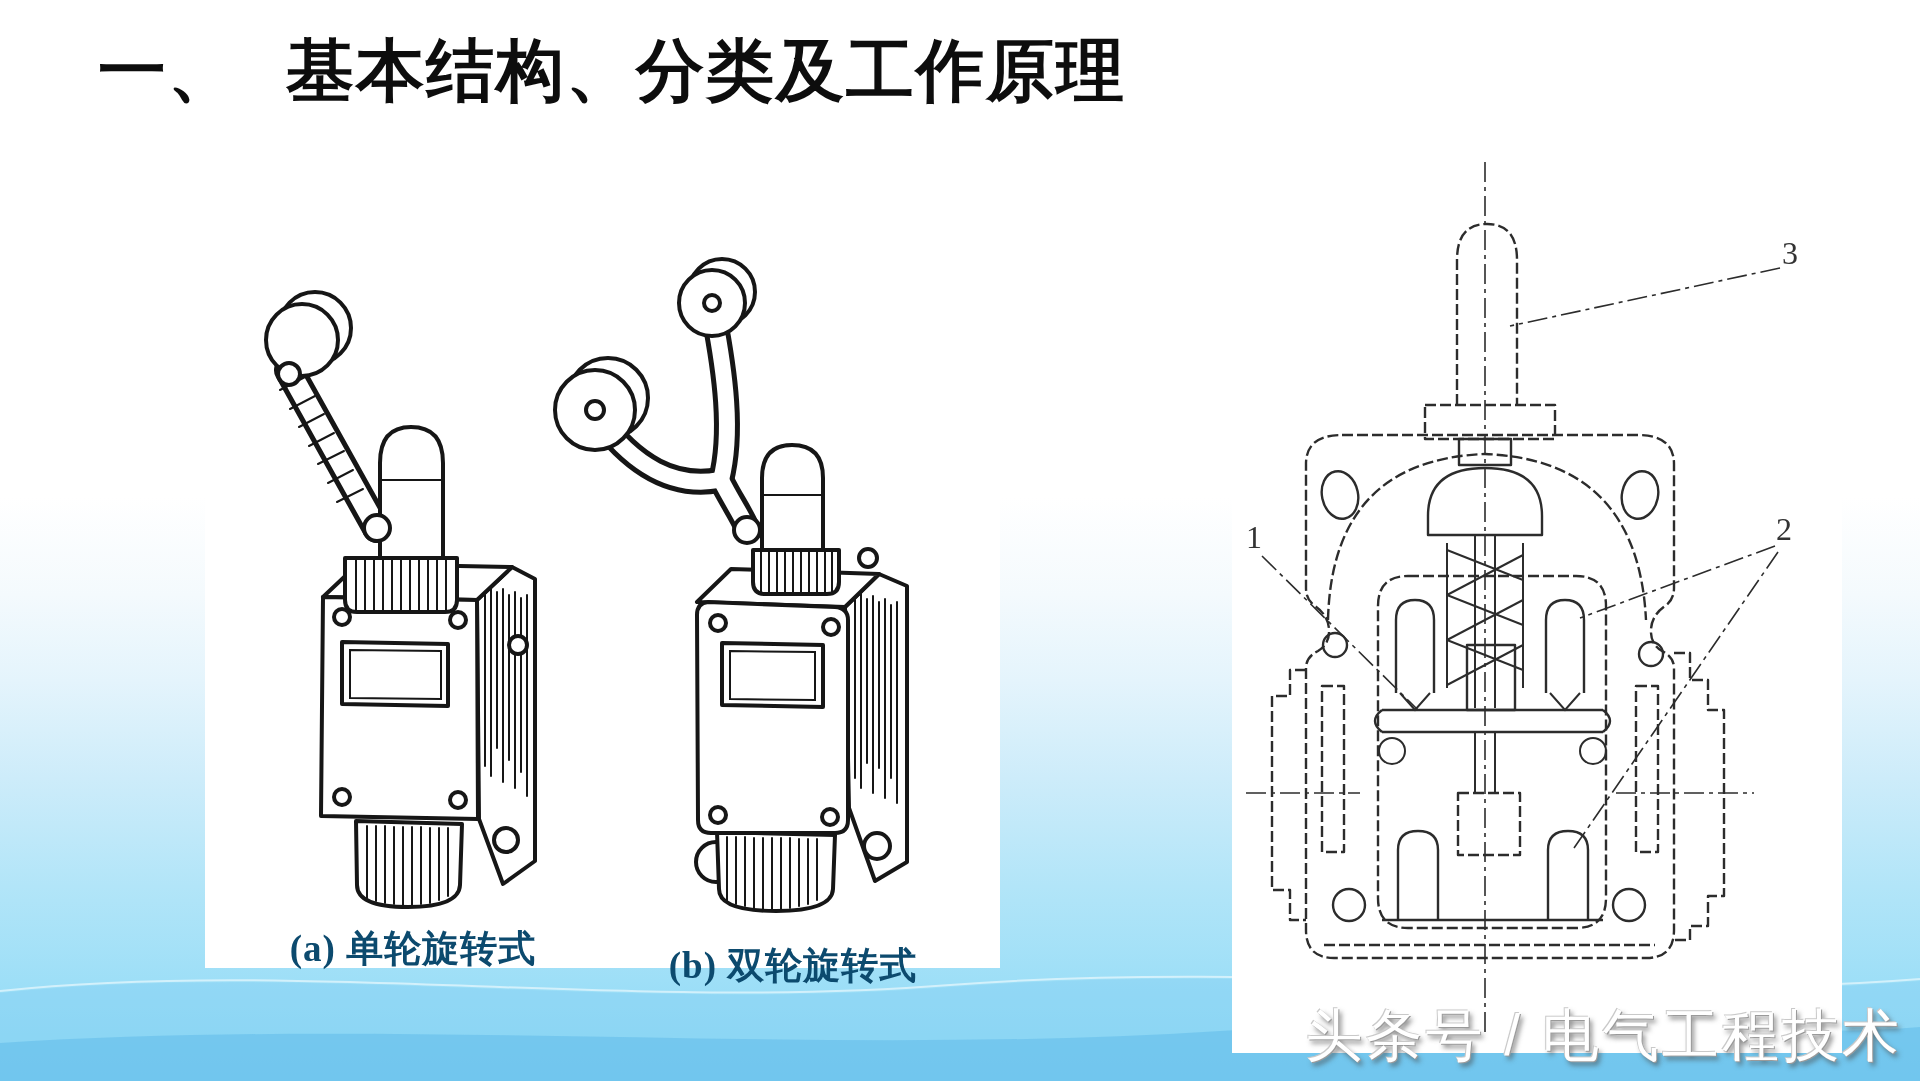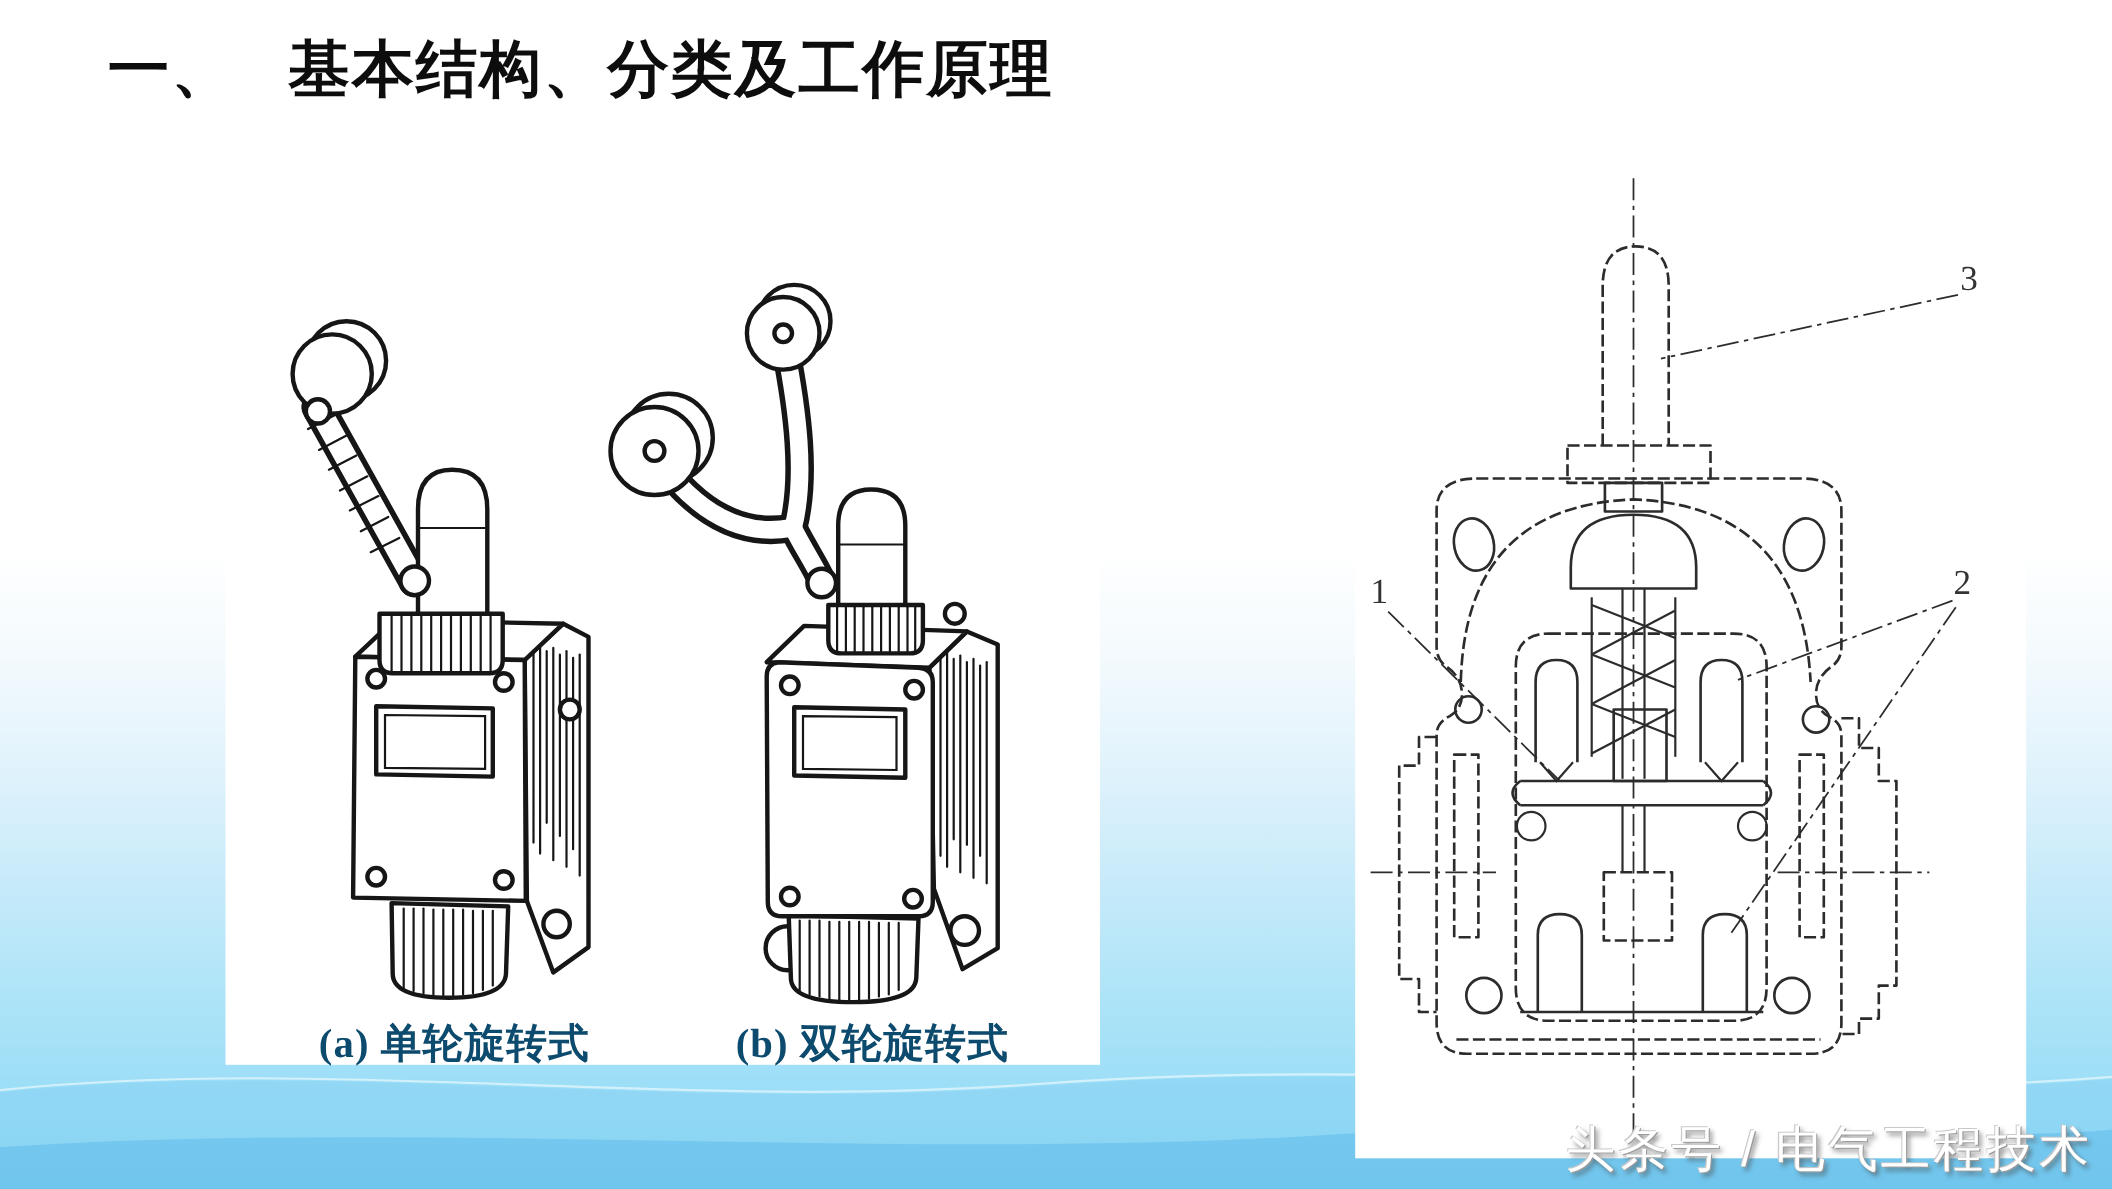--- a/index.html
+++ b/index.html
@@ -10,36 +10,36 @@
     font-family:"Liberation Serif","DejaVu Serif",serif;
     background:linear-gradient(to bottom,
       #ffffff 0%, #ffffff 46%, #f4fafd 55%, #e4f4fc 63%,
       #cdecfa 72%, #b2e5f8 82%, #9bdef7 92%, #8cd8f5 100%);
   }
   .panel{position:absolute;background:#ffffff;}
   #left-panel{left:205px;top:148px;width:795px;height:820px;}
   #right-panel{left:1232px;top:148px;width:610px;height:905px;}
   #title{
     position:absolute;left:98px;top:26px;
-    font-size:56px;font-weight:bold;color:#0d0d0d;
+    font-size:68px;font-weight:bold;color:#0d0d0d;
     letter-spacing:2px;white-space:nowrap;
   }
   #title .t2{margin-left:48px;}
   .caption{
     position:absolute;top:776px;
     transform:translateX(-50%);
     font-size:37px;font-weight:600;color:#0c4a6e;
     white-space:nowrap;letter-spacing:1px;
   }
   #caption-a{left:208px;}
-  #caption-b{left:588px;}
+  #caption-b{left:588px;margin-top:17px;}
   #watermark{
     position:absolute;right:18px;bottom:6px;
     font-family:"Liberation Sans","DejaVu Sans",sans-serif;
-    font-size:45px;color:#ffffff;letter-spacing:3px;white-space:nowrap;
+    font-size:57px;color:#ffffff;letter-spacing:3px;white-space:nowrap;
     text-shadow:1px 1px 0 #9a9a9a,-1px -1px 0 #c9c9c9,3px 4px 5px rgba(70,70,70,.65);
   }
   #waves{position:absolute;left:0;bottom:0;width:1920px;height:150px;}
   svg{display:block;}
   
   .ink   {stroke:#161616;fill:none;stroke-width:4;stroke-linejoin:round;stroke-linecap:round;}
   .fillw {fill:#ffffff;}
   .thin  {stroke:#161616;fill:none;stroke-width:2;stroke-linecap:round;}
   .band-b{stroke:#161616;fill:none;stroke-linecap:round;}
   .band-w{stroke:#ffffff;fill:none;stroke-linecap:round;}

